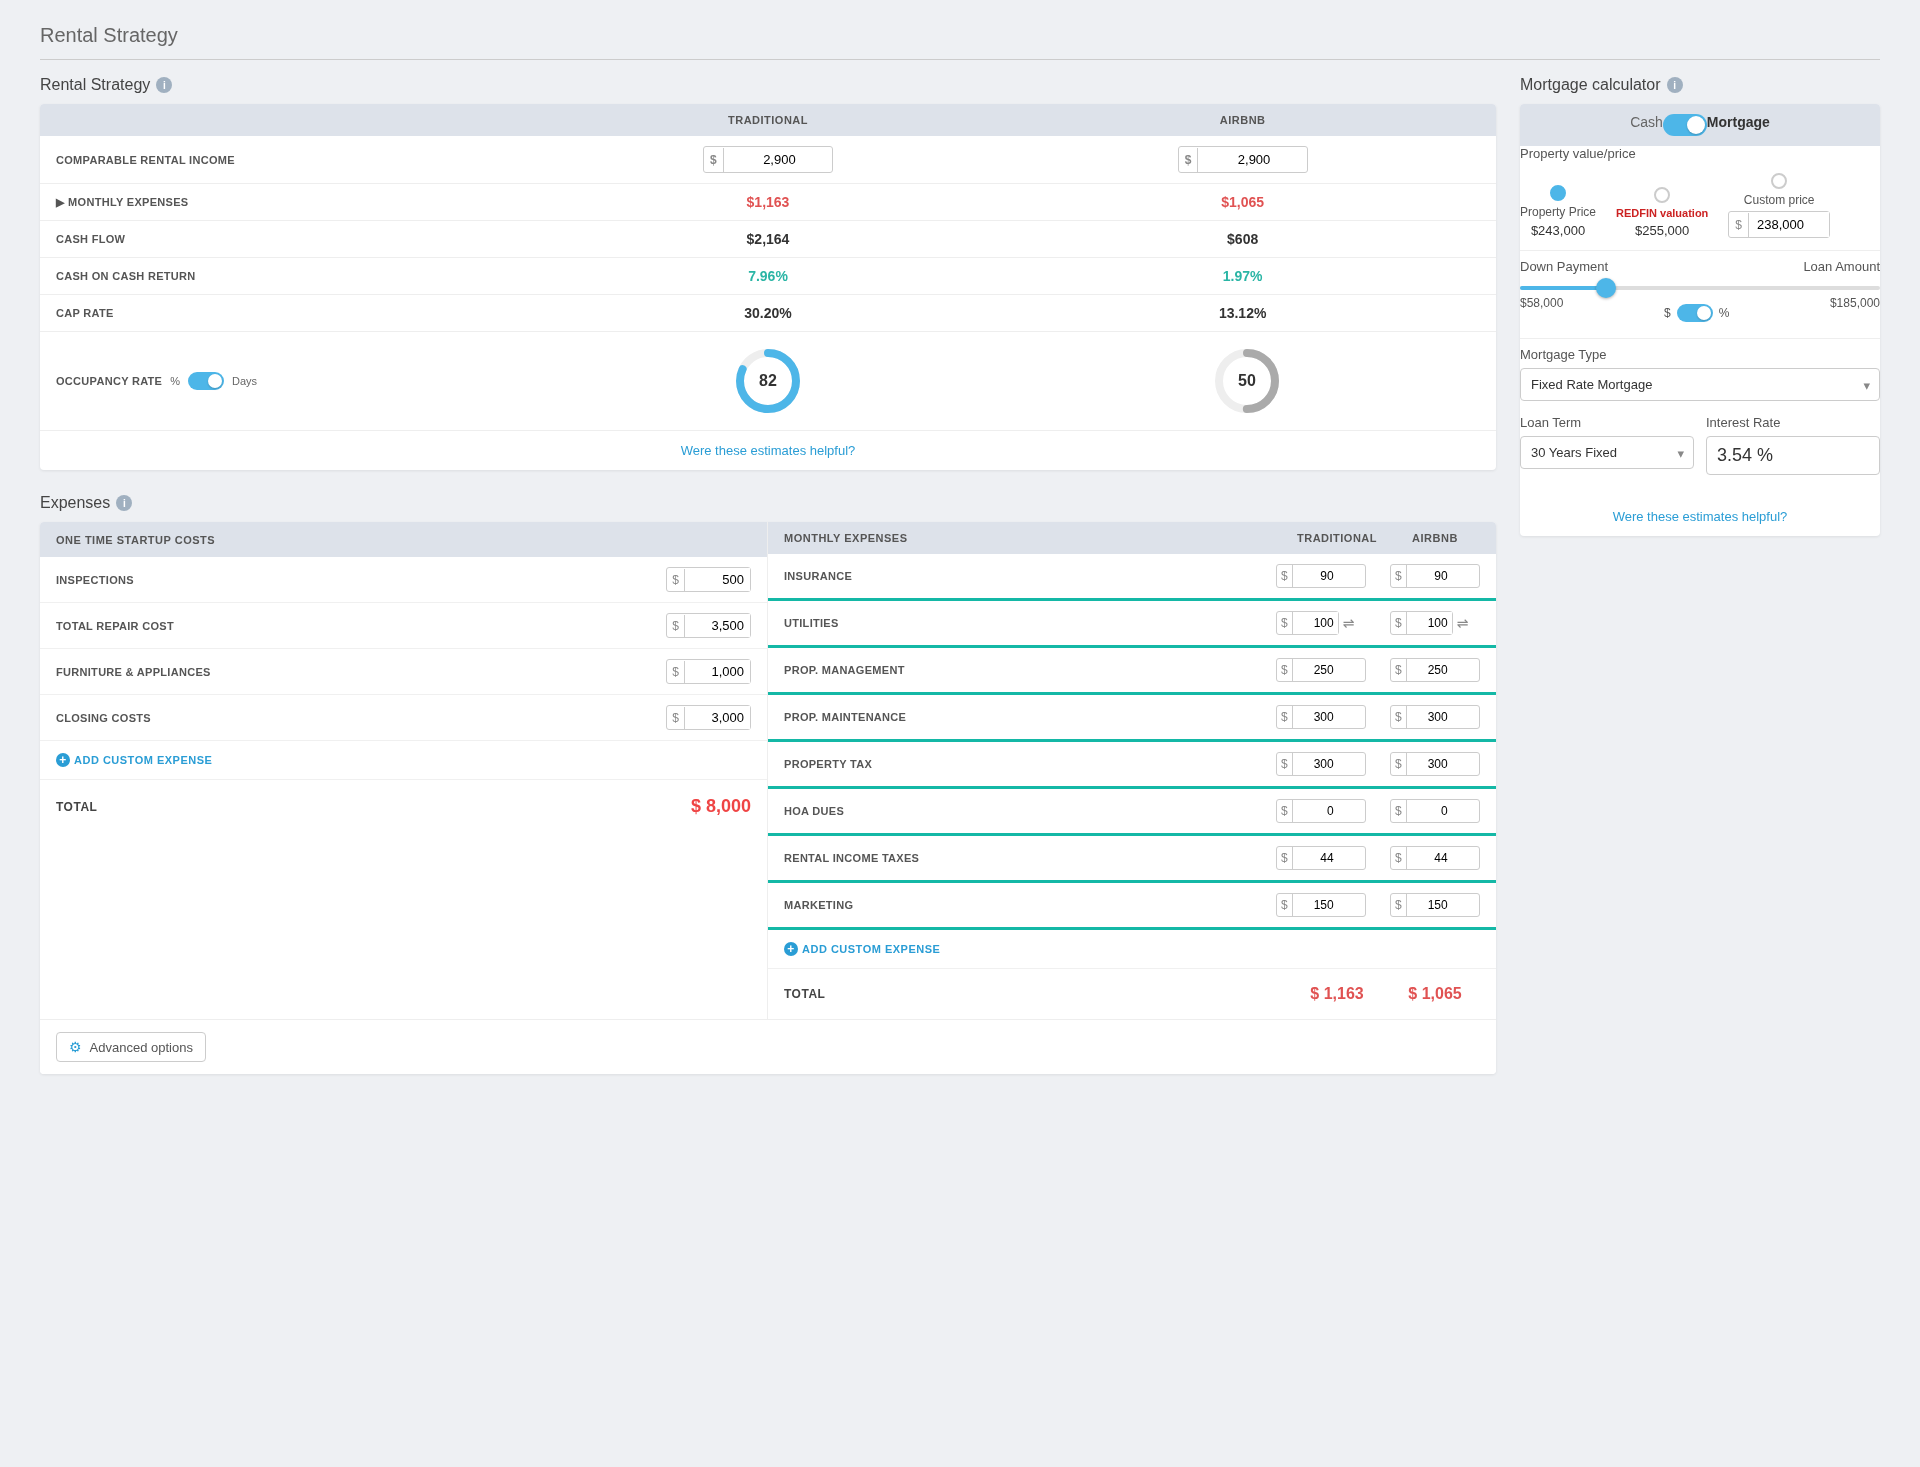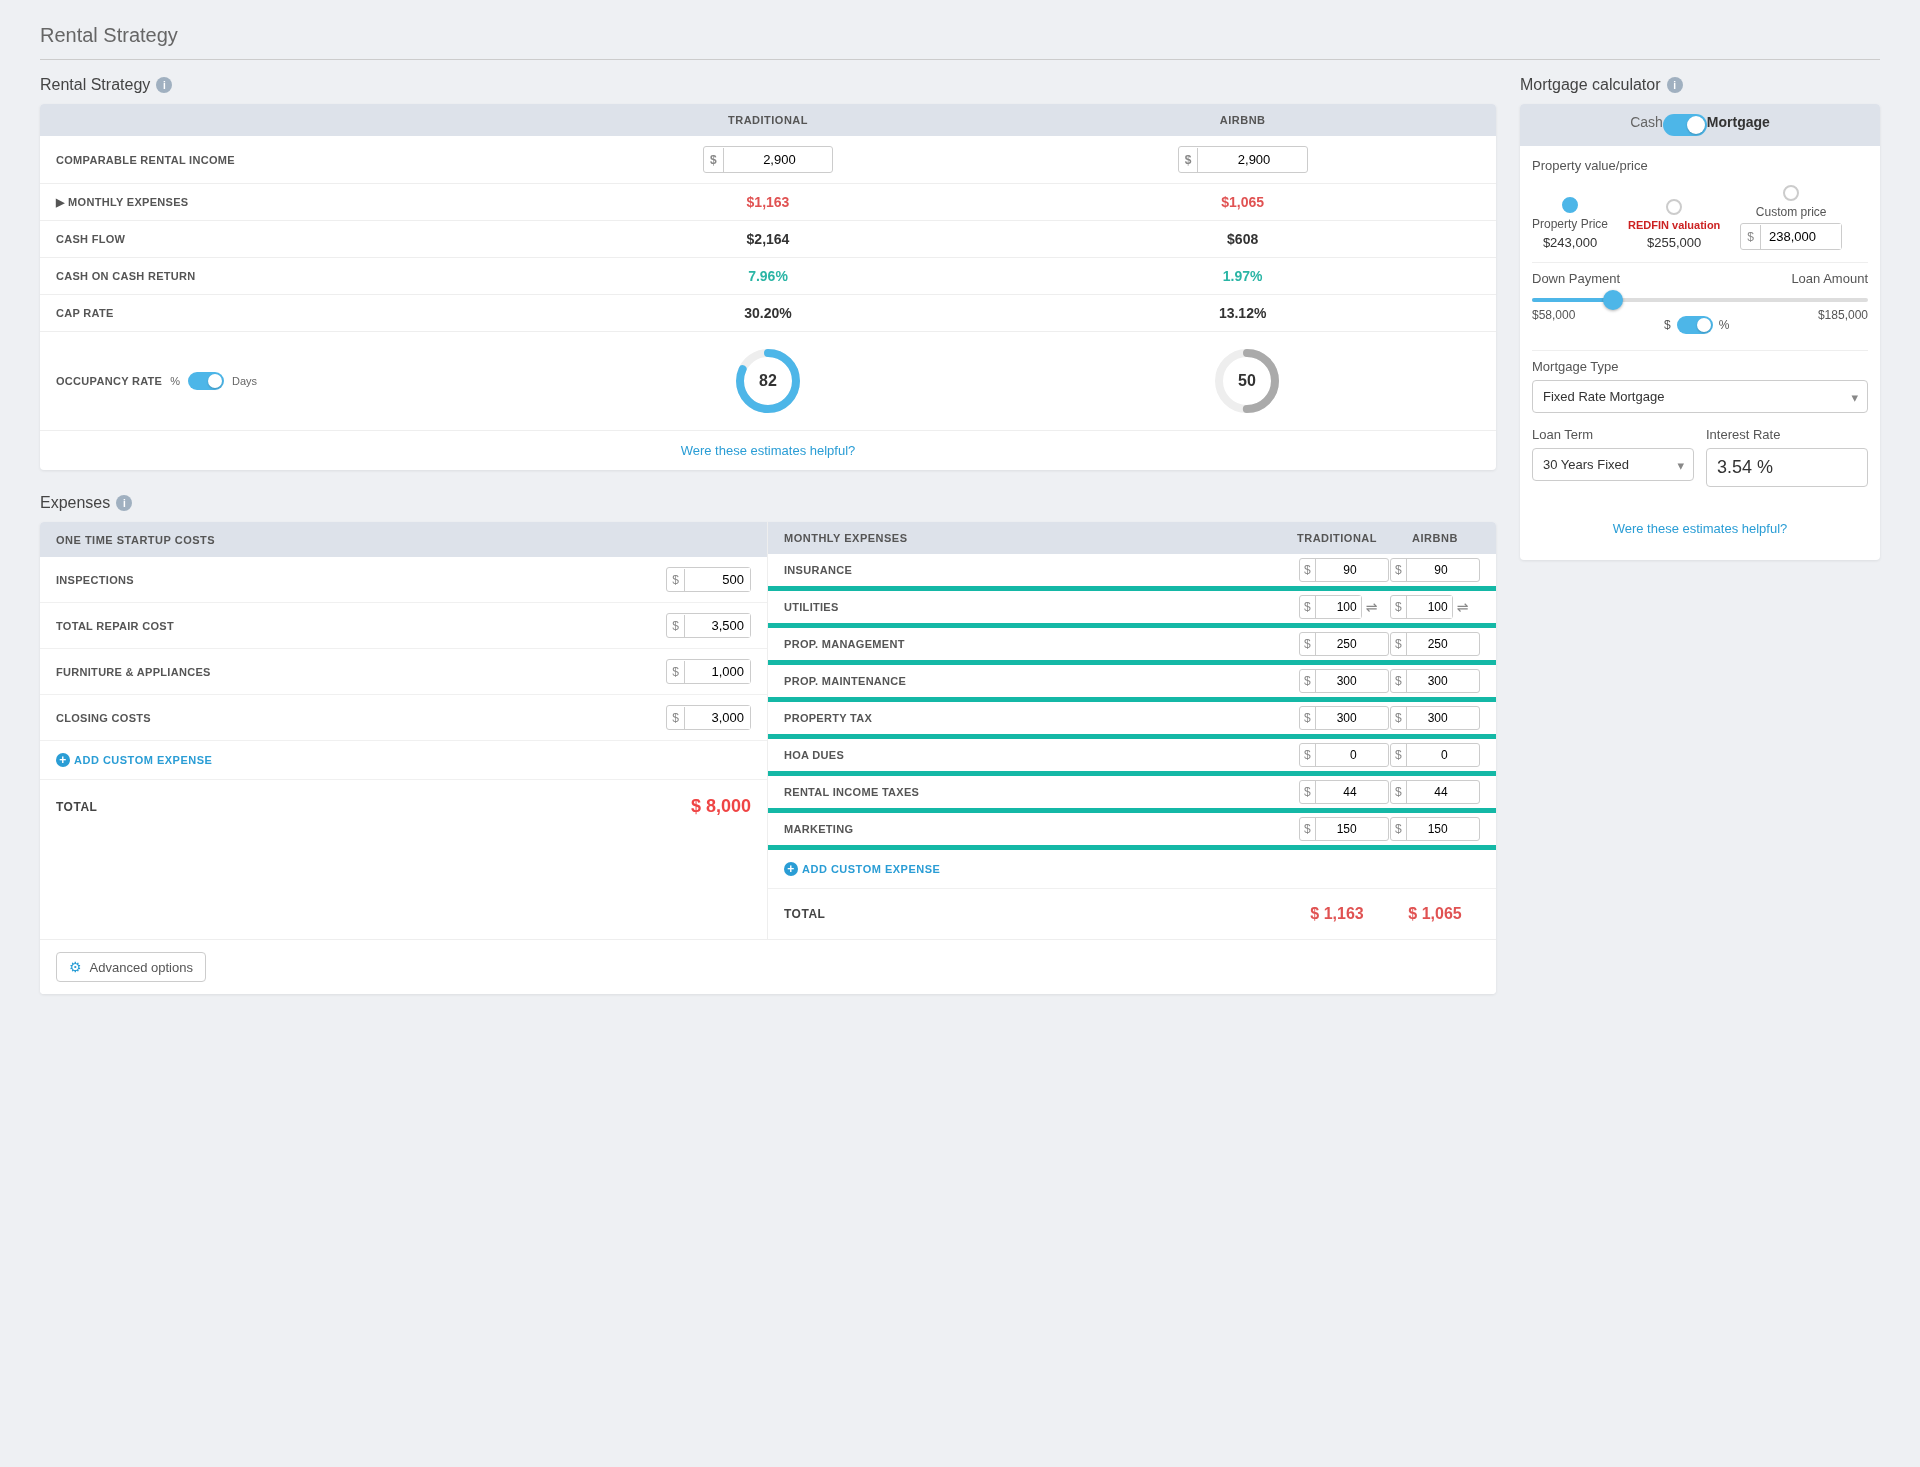--- a/index.html
+++ b/index.html
@@ -269,24 +269,24 @@
       color: #ef4444;
     }
 
     
     .monthly-exp-col {
       padding: 0;
     }
     .monthly-exp-row {
       display: grid;
       grid-template-columns: 1fr 90px 90px;
-      padding: 4px 16px;
-      border-bottom: 5px solid #14b8a6;
-      align-items: center;
-      gap: 1px;
+      padding: 10px 16px;
+      border-bottom: 3px solid #14b8a6;
+      align-items: center;
+      gap: 24px;
     }
     .monthly-exp-row .expense-label { font-size: 11px; }
     .inline-input {
       display: flex;
       align-items: center;
       border: 1px solid #ccc;
       border-radius: 3px;
     }
     .inline-input .ds {
       padding: 4px 4px;
@@ -381,21 +381,21 @@
     }
     .mortgage-toggle::after {
       content: '';
       position: absolute;
       width: 18px; height: 18px;
       background: white;
       border-radius: 50%;
       top: 2px; right: 2px;
       box-shadow: 0 1px 2px rgba(0,0,0,0.2);
     }
-    .mortgage-body { padding: 12px; }
+    .mortgage-body { padding: 0; }
     .mort-section-title {
       font-size: 13px;
       font-weight: 500;
       color: #555;
       margin-bottom: 12px;
     }
     .radio-circle {
       width: 16px; height: 16px;
       border-radius: 50%;
       border: 2px solid #ccc;

